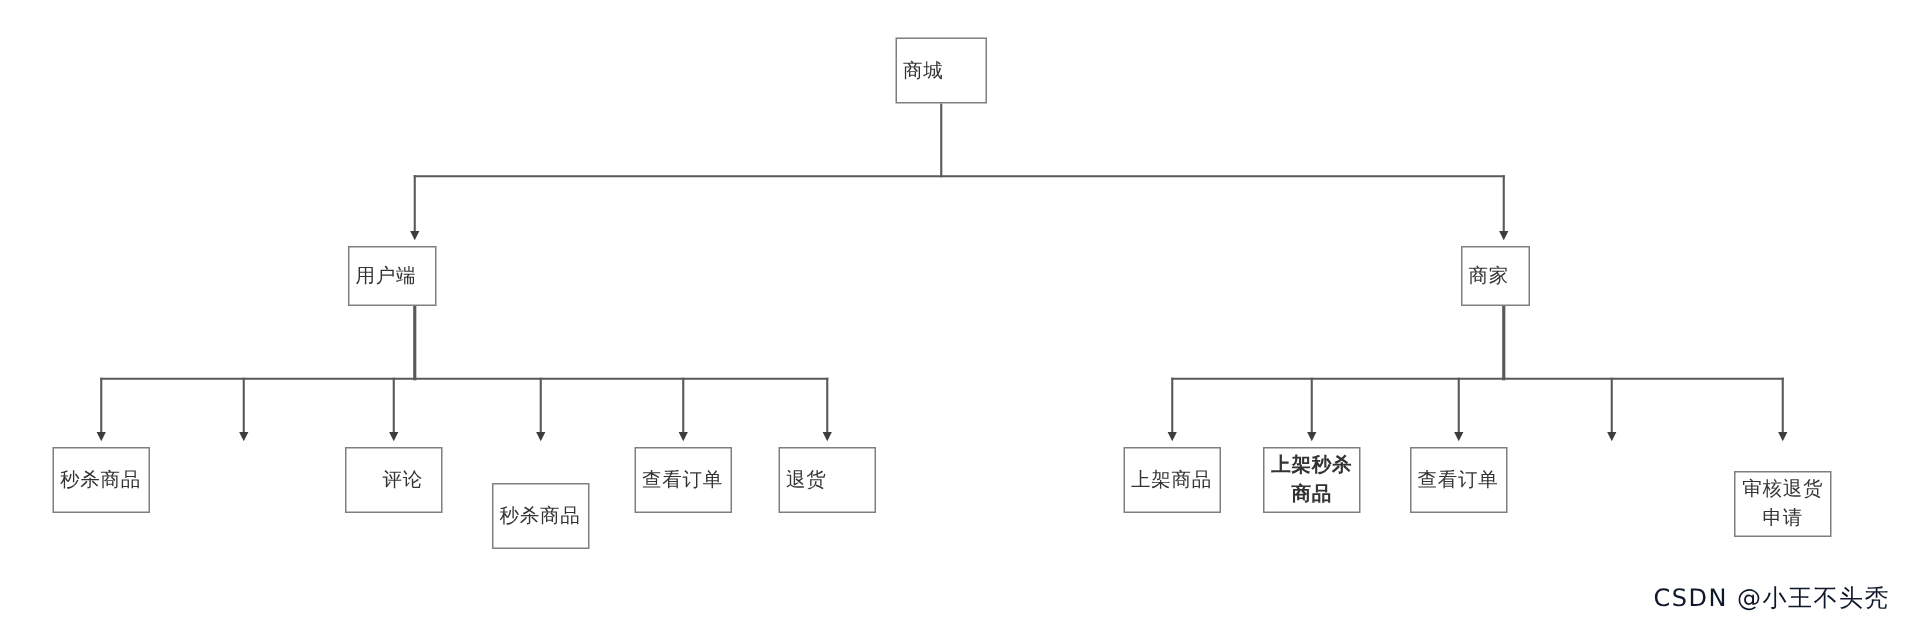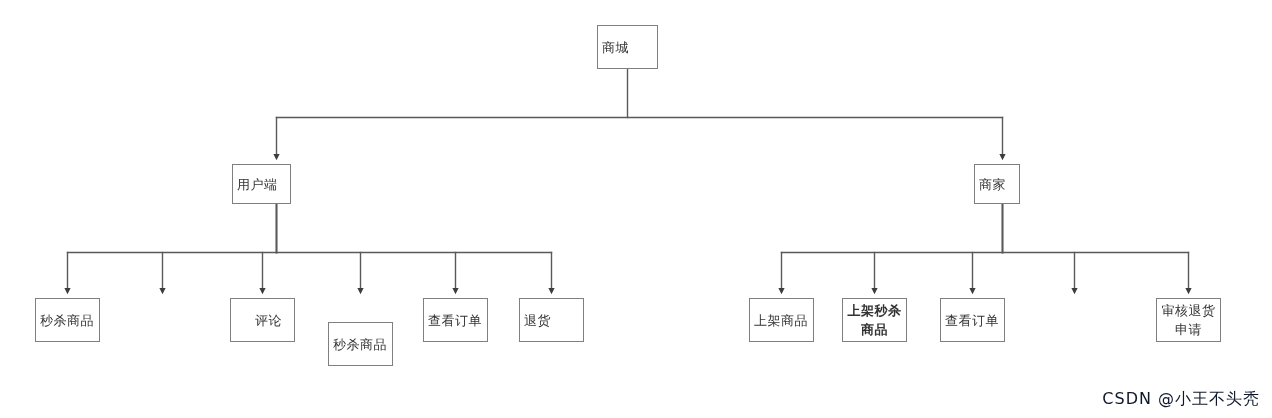--- a/index.html
+++ b/index.html
@@ -60,21 +60,21 @@
   .leaf-l2 { left: 130px; }
   .leaf-l3 { left: 230px; padding-left: 24px; }
   .leaf-l4 { left: 328px; margin-top: 24px; }
   .leaf-l5 { left: 423px; }
   .leaf-l6 { left: 519px; }
 
   .leaf-r1 { left: 749px; }
   .leaf-r2 { left: 842px; font-weight: bold; }
   .leaf-r3 { left: 940px; }
   .leaf-r4 { left: 1042px; }
-  .leaf-r5 { left: 1156px; }
+  .leaf-r5 { left: 1156px; margin-top: 16px; }
 
   .watermark {
     position: absolute;
     right: 12px;
     bottom: 8px;
     color: #0f172a;
     font-size: 16px;
     letter-spacing: 1px;
     white-space: nowrap;
     user-select: none;

